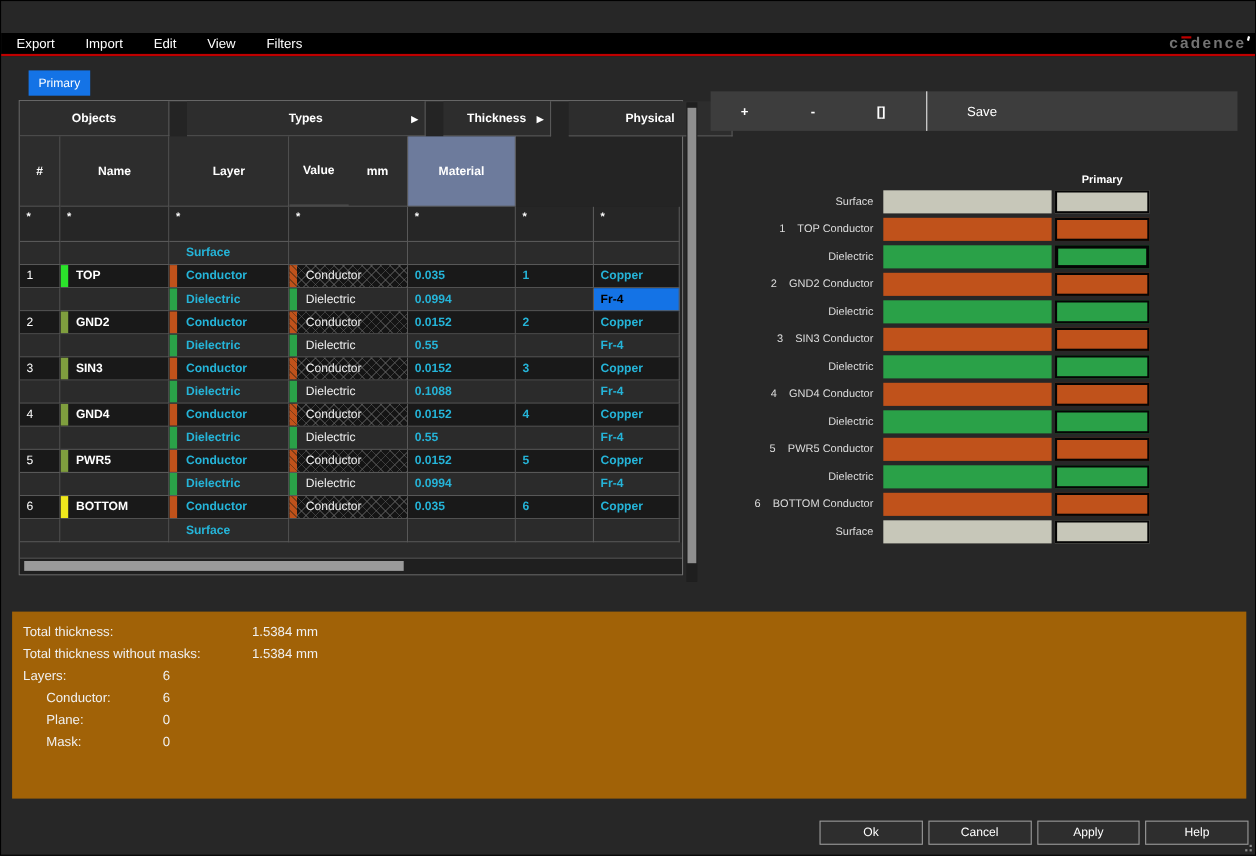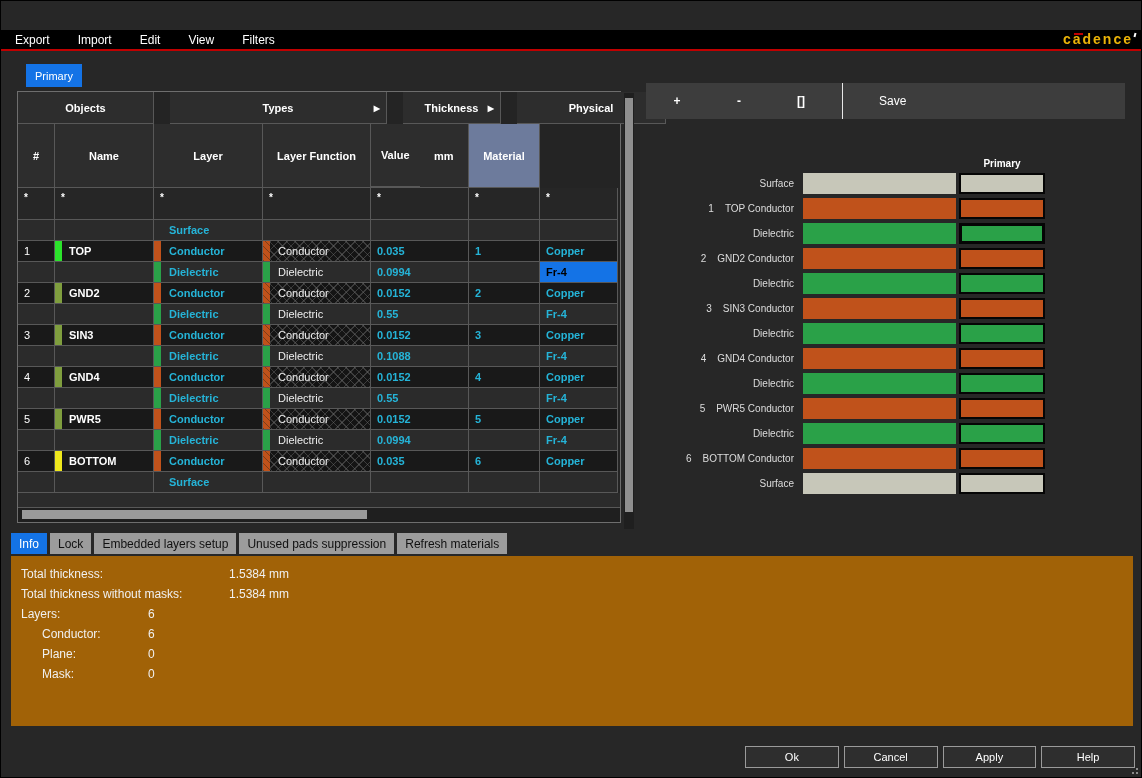--- a/index.html
+++ b/index.html
@@ -13,21 +13,21 @@
   .title-text { font-size:12px; color:#111; }
   .win-controls { position:absolute; right:0; top:0; height:29px; display:flex; }
   .win-btn { width:46px; height:29px; display:flex; align-items:center; justify-content:center; color:#111; font-size:12px; }
   .glyph-min { width:11px; height:1px; background:#222; display:block; }
   .glyph-max { width:10px; height:10px; border:1px solid #222; display:block; }
   .glyph-close { font-size:13px; line-height:1; color:#222; }
 
   
   .menubar { position:absolute; left:0; top:29px; width:100%; height:21px; background:#000; border-bottom:2px solid #c00000; display:flex; align-items:center; }
   .menu-item { color:#fff; font-size:12px; padding:0 14px; height:100%; display:flex; align-items:center; }
-  .brand { position:absolute; right:8px; top:1px; color:#eab308; font-size:14px; font-weight:700; letter-spacing:2px; }
+  .brand { position:absolute; right:8px; top:1px; color:#737373; font-size:14px; font-weight:700; letter-spacing:2px; }
   .brand::before { content:""; position:absolute; left:11px; top:2px; width:9px; height:2px; background:#c00000; }
   .brand::after { content:""; position:absolute; right:-3px; top:2px; width:2px; height:4px; background:#fff; transform:rotate(15deg); }
 
   
   .sheet-tab { position:absolute; left:25px; top:63px; height:23px; padding:0 9px; background:#1473e6; color:#fff; font-size:11px; display:flex; align-items:center; }
 
   
   .xtable { position:absolute; left:16px; top:90px; width:604px; background:#242424; border:1px solid #6e6e6e; }
   .grow { display:grid; grid-template-columns:136px 217px 98px 149px; height:32px;gap:16px; }
   .srow { display:grid; grid-template-columns:37px 99px 109px 108px 98px 71px 78px; height:64px; }
@@ -127,21 +127,20 @@
         </div>
       <div class="cell hcell">
           <span>Physical</span>
           <span class="arrow">▶</span>
         </div>
     </div>
     <div class="srow">
       <div class="cell hcell">#</div>
       <div class="cell hcell">Name</div>
       <div class="cell hcell">Layer</div>
-      <div class="cell hcell">Layer Function</div>
       <div class="cell vstack">
         <div>Value</div>
         <div>mm</div>
       </div>
       <div class="cell hcell mat-head">Material</div>
     </div>
     <div class="frow">
       <div class="cell fcell">*</div>
       <div class="cell fcell">*</div>
       <div class="cell fcell">*</div>
@@ -470,27 +469,20 @@
         <div class="stack-row" style="top: 317px;">
           <div class="stack-label">
             <span>Surface</span>
           </div>
           <div class="bar bar-left k-surface"></div>
           <div class="bar bar-right k-surface"></div>
         </div>
       </div>
   </div>
 
-  <div class="btabs" id="btabs">
-      <div class="btab active">Info</div>
-      <div class="btab">Lock</div>
-      <div class="btab">Embedded layers setup</div>
-      <div class="btab">Unused pads suppression</div>
-      <div class="btab">Refresh materials</div>
-    </div>
 
   <div class="info-panel">
     <div id="info-rows">
         <div class="info-row">
           <span class="info-label" style="left: 10px;">Total thickness:</span>
           <span class="info-value" style="left: 218px;">1.5384 mm</span>
         </div>
         <div class="info-row">
           <span class="info-label" style="left: 10px;">Total thickness without masks:</span>
           <span class="info-value" style="left: 218px;">1.5384 mm</span>

